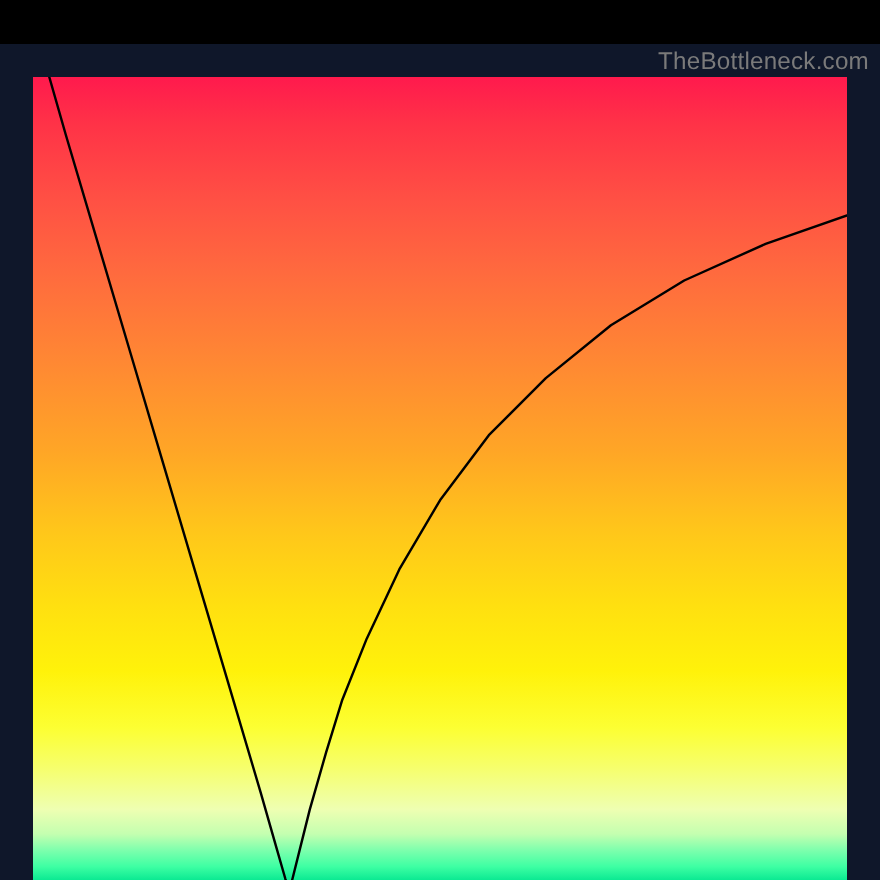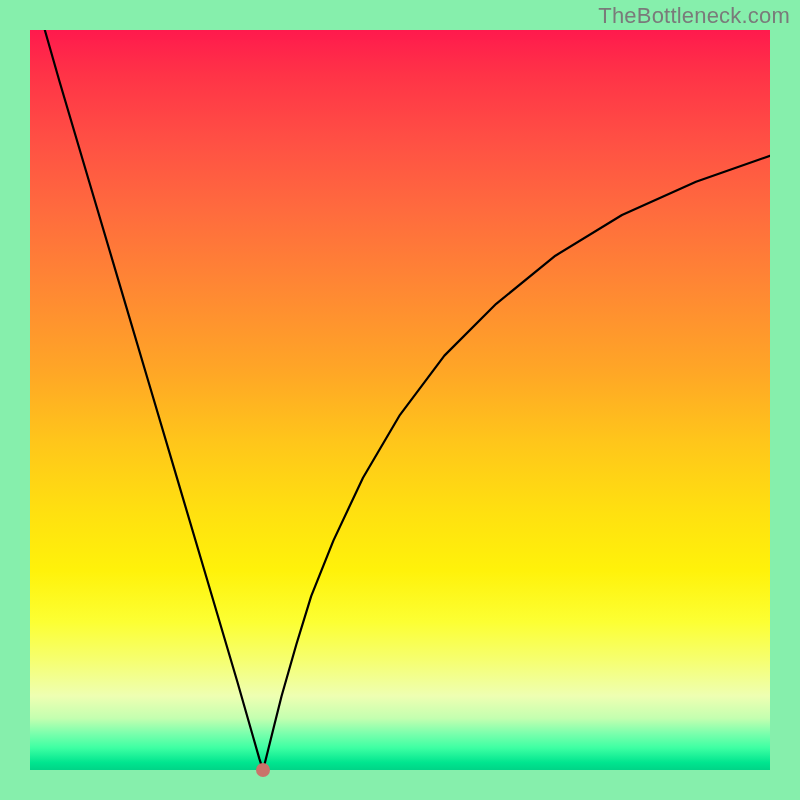--- a/index.html
+++ b/index.html
@@ -7,21 +7,22 @@
     padding: 0;
     width: 800px;
     height: 800px;
     overflow: hidden;
     background: #000;
     font-family: Arial, Helvetica, sans-serif;
   }
   .frame {
     position: absolute;
     inset: 0;
-    background: #86efac;
+    background: #0f172a;
+    margin-top: 40px;
   }
   .plot-wrap {
     position: absolute;
     left: 30px;
     top: 30px;
     width: 740px;
     height: 740px;
   }
   .gradient-bg {
     position: absolute;

